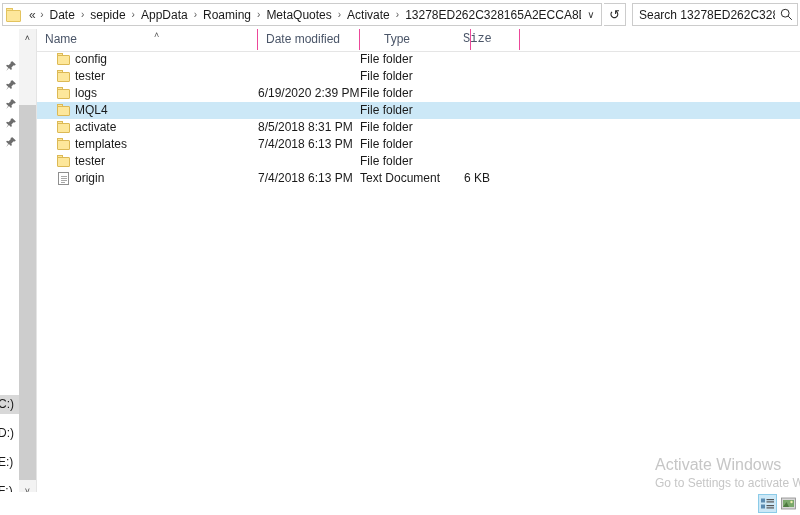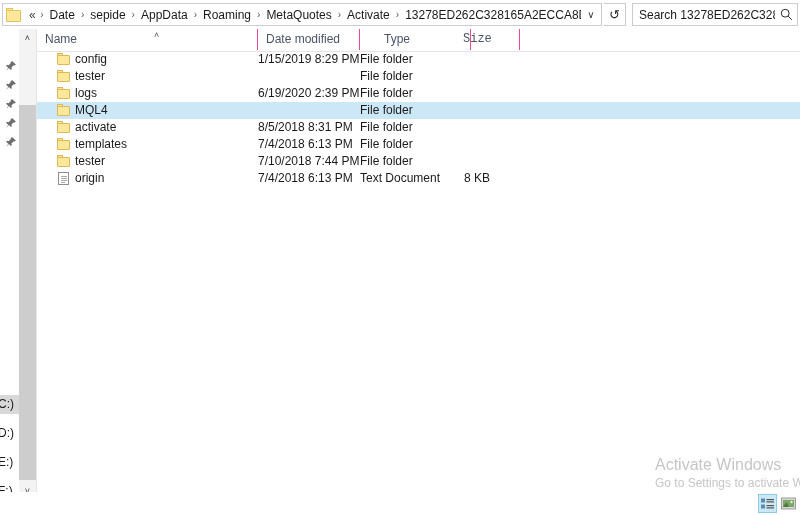--- a/index.html
+++ b/index.html
@@ -471,21 +471,20 @@
   </div>
 
   <div class="rows">
 
     <div class="row">
       <div class="row-folder-icon">
           <div class="ft"></div>
           <div class="fb"></div>
         </div>
       <div class="cell cell-name">config</div>
-      <div class="cell cell-date">1/15/2019 8:29 PM</div>
       <div class="cell cell-type">File folder</div>
       <div class="cell cell-size"></div>
     </div>
 
     <div class="row">
       <div class="row-folder-icon">
           <div class="ft"></div>
           <div class="fb"></div>
         </div>
       <div class="cell cell-name">tester</div>
@@ -535,36 +534,35 @@
       <div class="cell cell-type">File folder</div>
       <div class="cell cell-size"></div>
     </div>
 
     <div class="row">
       <div class="row-folder-icon">
           <div class="ft"></div>
           <div class="fb"></div>
         </div>
       <div class="cell cell-name">tester</div>
-      <div class="cell cell-date">7/10/2018 7:44 PM</div>
       <div class="cell cell-type">File folder</div>
       <div class="cell cell-size"></div>
     </div>
 
     <div class="row">
       <div class="row-doc-icon">
         <i style="top:3px; width:6px;"></i>
         <i style="top:5px; width:6px;"></i>
         <i style="top:7px; width:6px;"></i>
         <i style="top:9px; width:4px;"></i>
       </div>
       <div class="cell cell-name">origin</div>
       <div class="cell cell-date">7/4/2018 6:13 PM</div>
       <div class="cell cell-type">Text Document</div>
-      <div class="cell cell-size">8 KB</div>
+      <div class="cell cell-size">6 KB</div>
     </div>
 
   </div>
 </div>
 
 <div class="watermark">
   <div class="wm-title">Activate Windows</div>
   <div class="wm-sub">Go to Settings to activate W</div>
 </div>
 

